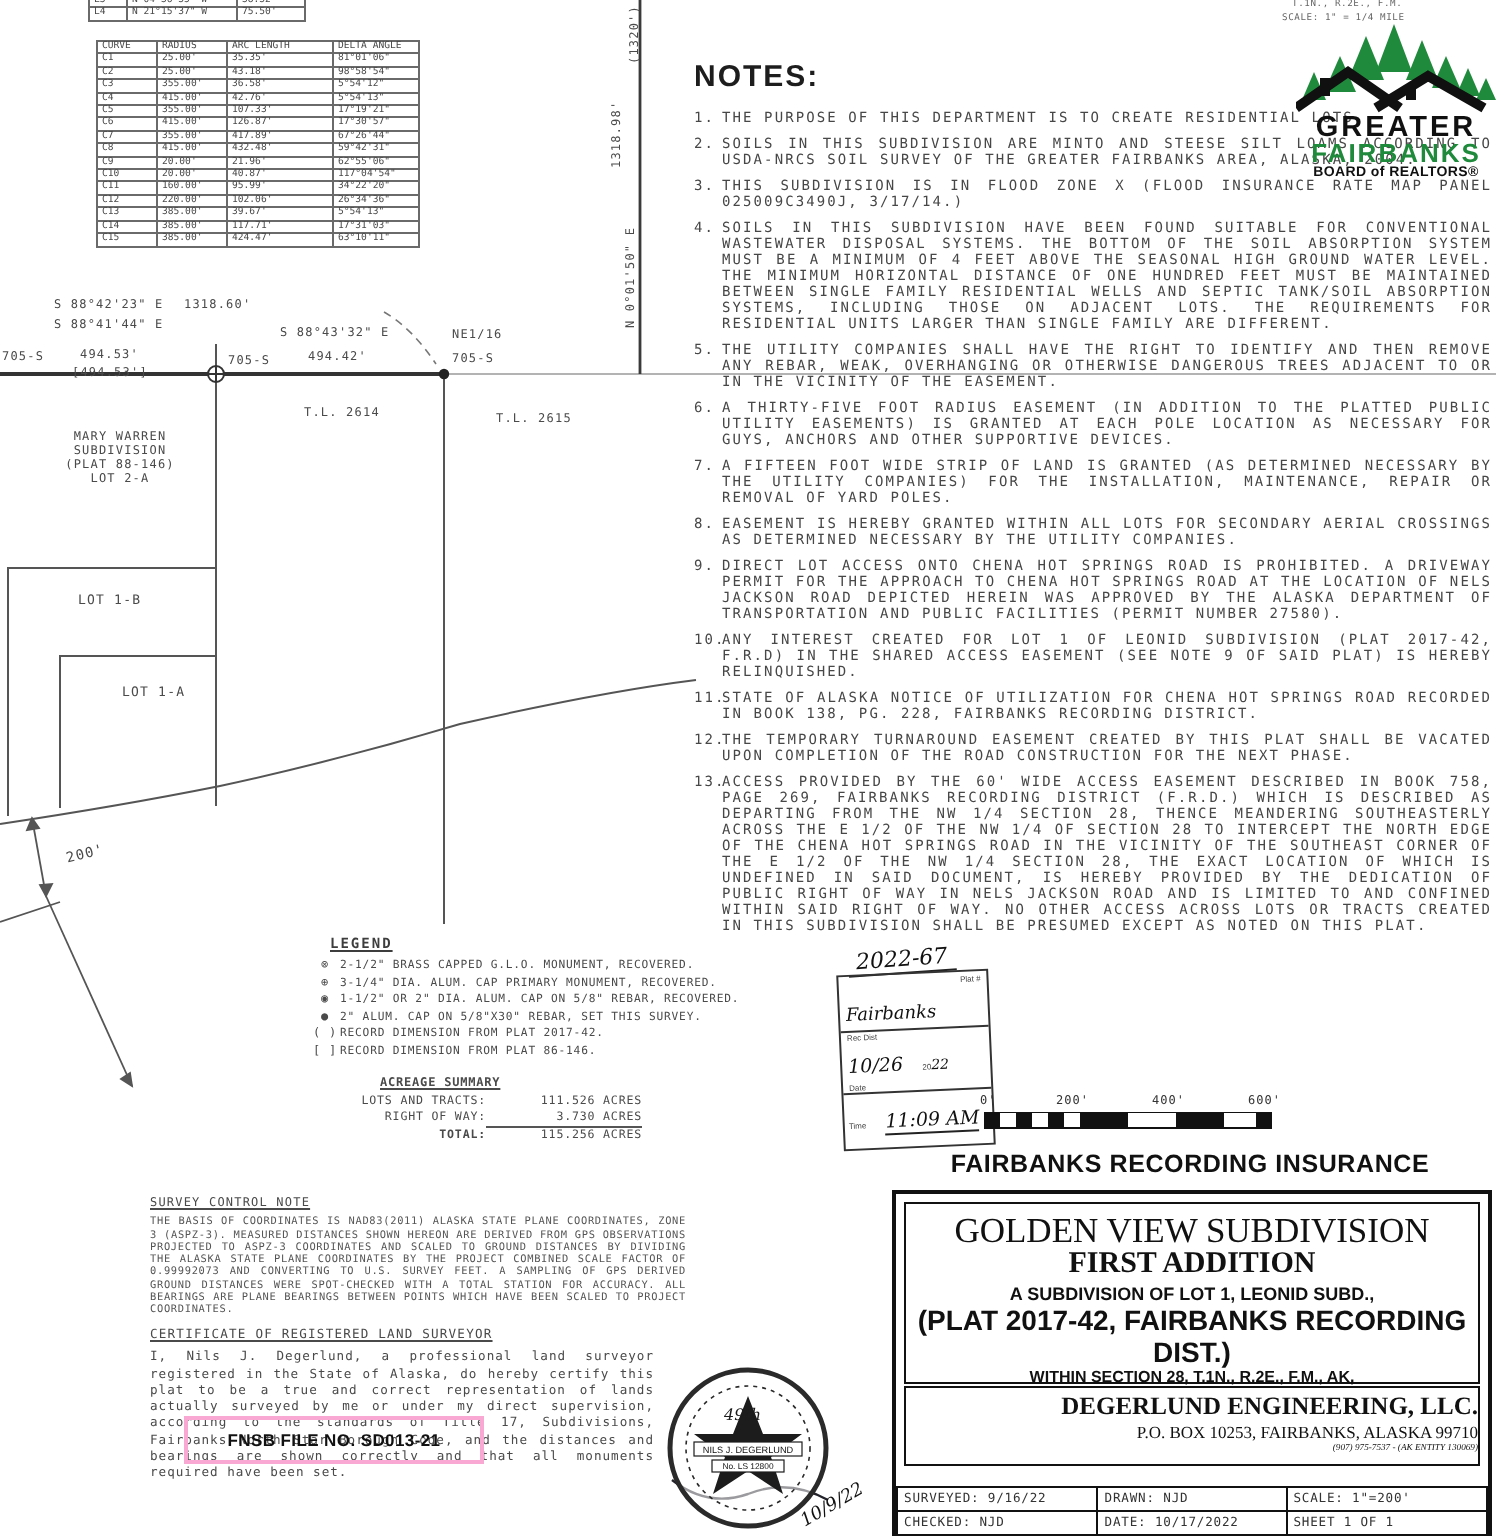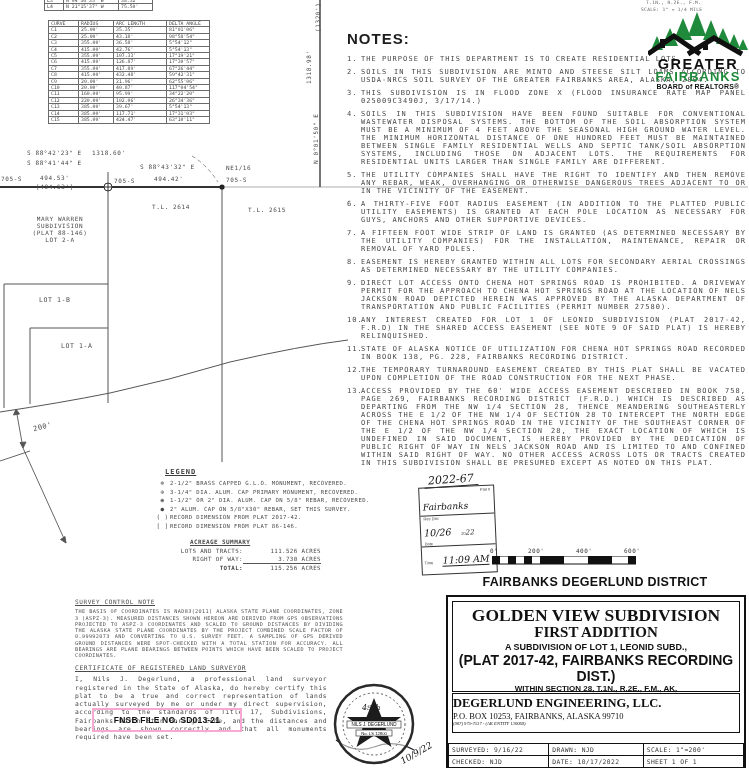--- a/index.html
+++ b/index.html
@@ -62,25 +62,25 @@
   
   .scalebar{left:488px;top:547px;width:156px;height:22px;}
   .scalebar .lab{position:absolute;top:0;font-size:6px;color:#333;letter-spacing:0.5px;}
 
   
   .rec-dist{left:447px;top:575px;width:296px;text-align:center;font-weight:bold;
       font-size:12.5px;color:#111;letter-spacing:0.3px;}
   .tblock{left:446px;top:595px;width:296px;height:171px;border:2px solid #111;background:#fff;}
   .tb-inner{position:absolute;left:4px;top:4px;right:4px;height:89px;border:1.5px solid #111;
       text-align:center;color:#111;}
-  .tb-t1{font-weight:bold;font-size:17.5px;margin-top:3px;}
+  .tb-t1{font-weight:normal;font-size:17.5px;margin-top:3px;}
   .tb-t2{font-weight:bold;font-size:15px;margin-top:-2px;font-family:Liberation Serif, serif;}
   .tb-s{font-family:"Liberation Sans",sans-serif;font-weight:bold;text-align:center;}
   .tb-firm{position:absolute;left:4px;top:96px;right:4px;height:38px;border:1.5px solid #111;
-      text-align:left;color:#111;}
+      text-align:right;color:#111;}
   .tb-info{position:absolute;left:0;bottom:0;width:100%;border-collapse:collapse;}
   .tb-info td{border:1.5px solid #111;font-size:6.3px;letter-spacing:0.4px;color:#333;
       padding:2px 3px;white-space:nowrap;}
 
   
   .fnsb{left:92px;top:708px;width:146px;height:20px;border:2px solid #f9a8d4;
       display:flex;align-items:center;justify-content:center;font-weight:bold;
       font-size:8.5px;color:#111;letter-spacing:0.2px;}
 
   
@@ -478,21 +478,21 @@
       <rect x="0" y="0" width="144" height="8" fill="#fff" stroke="#111" stroke-width="1"></rect>
       <rect x="0" y="0" width="8" height="8" fill="#111"></rect>
       <rect x="16" y="0" width="8" height="8" fill="#111"></rect>
       <rect x="32" y="0" width="8" height="8" fill="#111"></rect>
       <rect x="48" y="0" width="24" height="8" fill="#111"></rect>
       <rect x="96" y="0" width="24" height="8" fill="#111"></rect>
       <rect x="136" y="0" width="8" height="8" fill="#111"></rect>
     </svg>
   </div>
 
-  <div class="abs sans rec-dist">FAIRBANKS DEGERLUND DISTRICT</div>
+  <div class="abs sans rec-dist">FAIRBANKS RECORDING INSURANCE</div>
 
   <div class="abs tblock serif">
     <div class="tb-inner">
       <div class="tb-t1">GOLDEN VIEW SUBDIVISION</div>
       <div class="tb-t2">FIRST ADDITION</div>
       <div class="tb-s" style="font-size:9px;margin-top:1px">A SUBDIVISION OF LOT 1, LEONID SUBD.,</div>
       <div class="tb-s" style="font-size:14px">(PLAT 2017-42, FAIRBANKS RECORDING DIST.)</div>
       <div class="tb-s" style="font-size:8px">WITHIN SECTION 28, T.1N., R.2E., F.M., AK,</div>
     </div>
     <div class="tb-firm">

